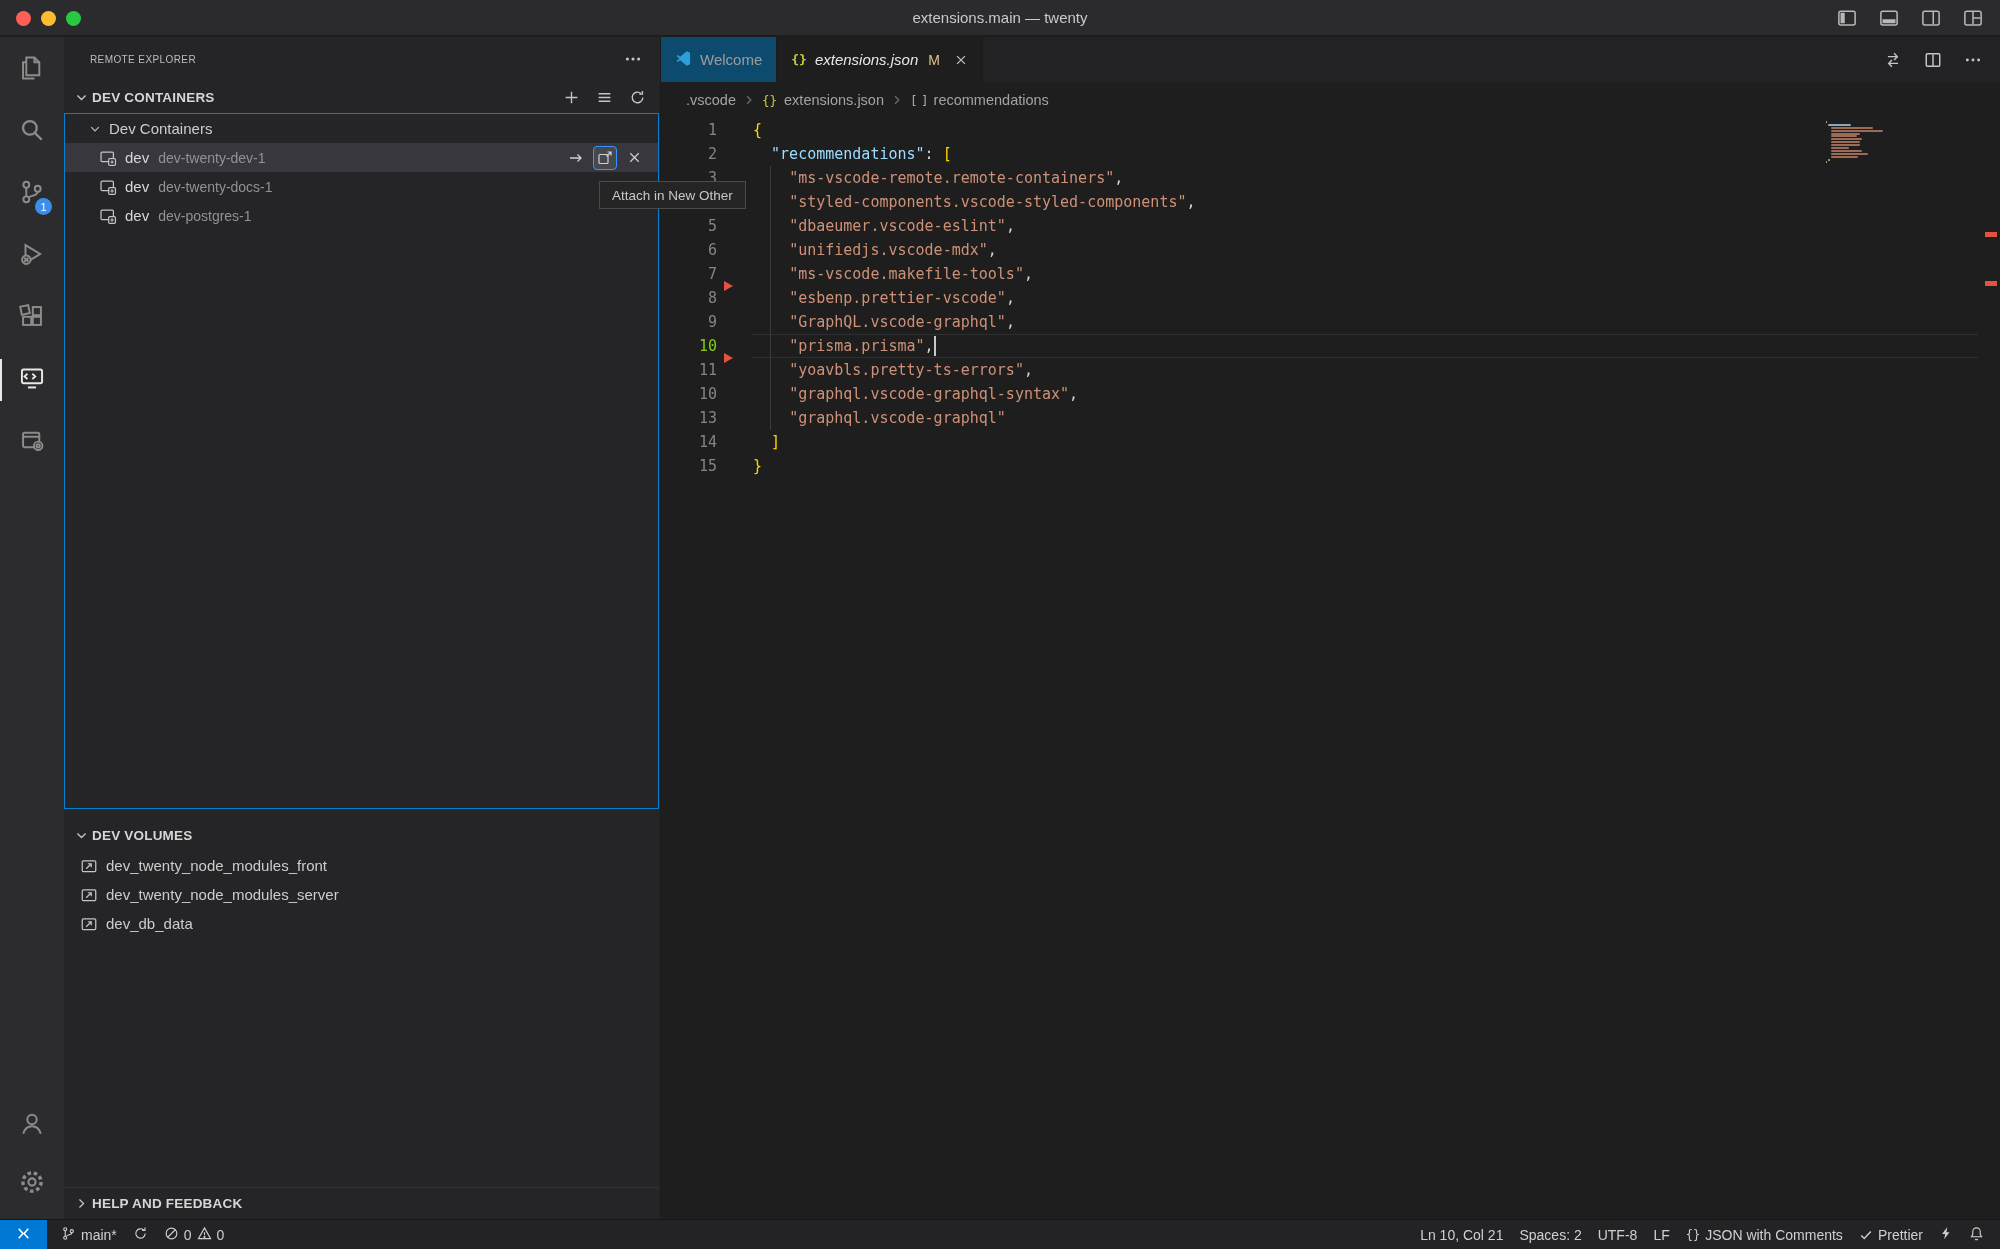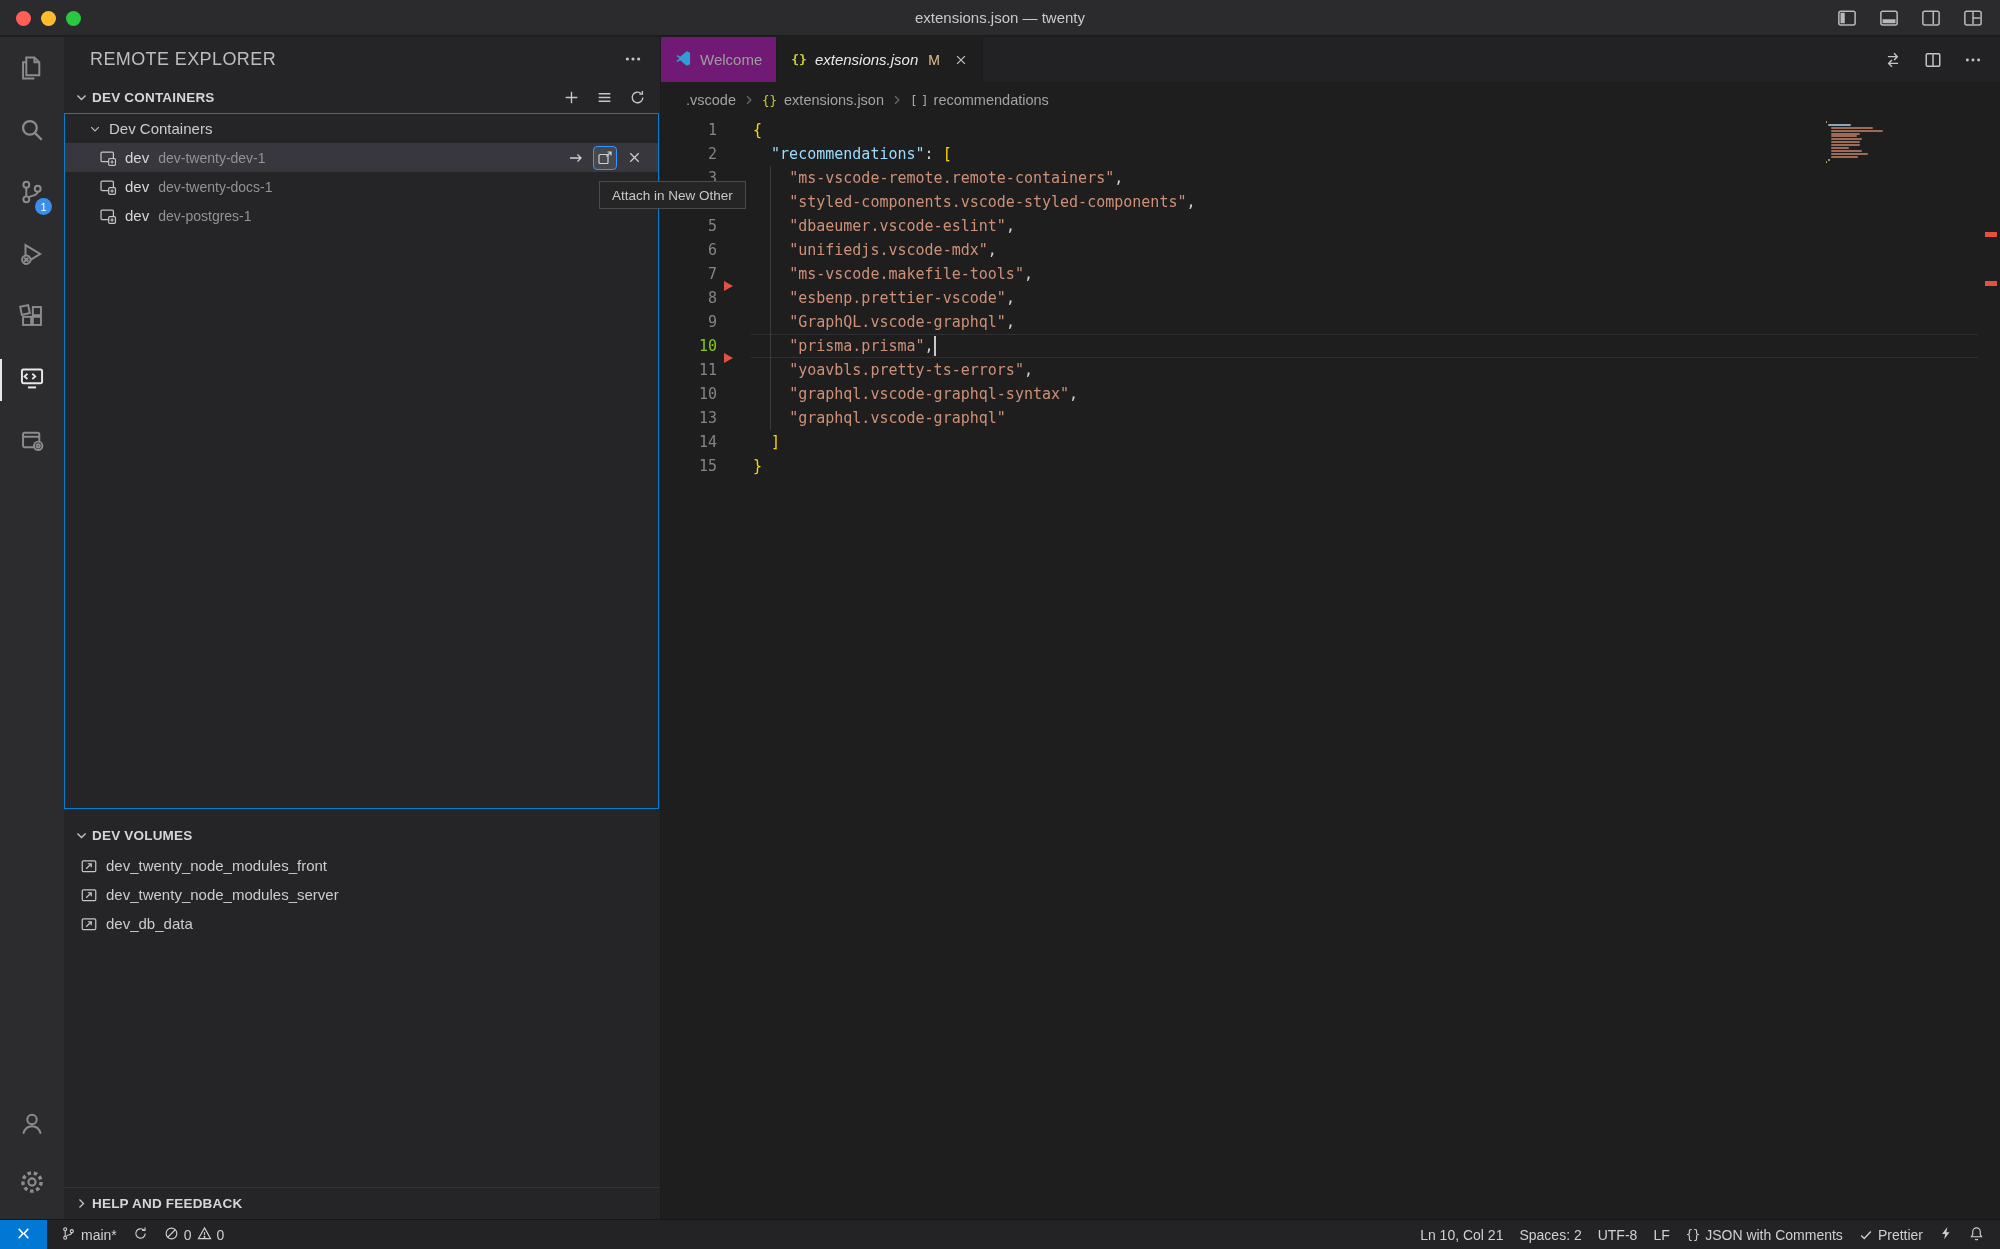--- a/index.html
+++ b/index.html
@@ -21,21 +21,21 @@
   .ab-item { position:relative; height:62px; display:flex; align-items:center; justify-content:center; color:#8c8c8c; cursor:pointer; }
   .ab-item.active { color:#e8e8e8; }
   .ab-item.active::before { content:""; position:absolute; left:0; top:10px; bottom:10px; width:2px; background:#e8e8e8; }
   .ab-badge { position:absolute; right:12px; bottom:10px; min-width:17px; height:17px; border-radius:9px; background:#3b8eea; color:#fff; font-size:11px; display:flex; align-items:center; justify-content:center; padding:0 3px; }
   .ab-bottom { display:flex; flex-direction:column; padding-bottom:6px; }
   .ab-bottom .ab-item { height:58px; }
 
   
   .sidebar { position:absolute; left:64px; top:37px; width:597px; bottom:30px; background:#252527; border-right:1px solid #1b1b1c; }
   .sb-header { height:44px; display:flex; align-items:center; padding:0 14px 0 26px; }
-  .sb-title { color:#bdbdbd; font-size:18px; letter-spacing:.4px; flex:1; }
+  .sb-title { color:#bdbdbd; font-size:10px; letter-spacing:.4px; flex:1; }
   .icon-btn { width:26px; height:26px; display:flex; align-items:center; justify-content:center; border-radius:5px; color:#c5c5c5; cursor:pointer; }
 
   .sec-header { height:32px; display:flex; align-items:center; padding:0 10px 0 8px; color:#d6d6d6; }
   .sec-header .chev { width:18px; display:flex; justify-content:center; color:#c5c5c5; }
   .sec-label { font-weight:bold; font-size:13.5px; letter-spacing:.2px; flex:1; margin-left:2px; }
   .sec-actions { display:flex; gap:7px; }
 
   .tree-body { position:absolute; left:0; right:1px; top:76px; height:696px; border:1px solid #007fd4; }
   .tree-group { height:29px; display:flex; align-items:center; padding-left:24px; color:#cccccc; font-size:15px; cursor:pointer; }
   .tree-group .chev { width:16px; margin-right:4px; display:flex; color:#bdbdbd; }
@@ -54,21 +54,21 @@
   .help-row { position:absolute; left:0; right:1px; bottom:0; height:32px; display:flex; align-items:center; padding-left:8px; color:#d6d6d6; border-top:1px solid rgba(255,255,255,.07); cursor:pointer; }
   .help-row .chev { width:18px; display:flex; justify-content:center; color:#c5c5c5; }
 
   
   .tooltip { position:absolute; left:599px; top:181px; height:28px; padding:0 12px; background:#252526; border:1px solid #4a4a4a; color:#c8c8c8; font-size:13.5px; display:flex; align-items:center; z-index:50; }
 
   
   .editor { position:absolute; left:661px; top:37px; right:0; bottom:30px; display:flex; flex-direction:column; background:#1e1e1e; }
   .tabbar { height:45px; background:#222224; display:flex; align-items:stretch; position:relative; }
   .tab { display:flex; align-items:center; padding:0 14px; gap:8px; font-size:15px; border-right:1px solid #1b1b1c; cursor:pointer; }
-  .tab.inactive { background:#701a75; color:#9d9d9d; }
+  .tab.inactive { background:#0c4a6e; color:#9d9d9d; }
   .tab.active { background:#1e1e1e; color:#e8e8e8; }
   .tab .file-glyph { color:#cbcb41; font-family:"DejaVu Sans Mono",monospace; font-size:13px; font-weight:bold; }
   .tab .tab-label.mod { font-style:italic; }
   .tab .git-badge { color:#e2c08d; font-size:14px; margin-left:2px; }
   .tab .close { color:#c2c2c2; margin-left:6px; display:flex; }
   .tab-actions { position:absolute; right:14px; top:0; height:45px; display:flex; align-items:center; gap:14px; color:#c5c5c5; }
 
   .breadcrumbs { height:36px; display:flex; align-items:center; padding-left:25px; gap:7px; color:#a3a3a3; font-size:14.5px; background:#1e1e1e; }
   .crumb-sep { color:#6d6d6d; display:flex; }
   .crumb-glyph { font-family:"DejaVu Sans Mono",monospace; font-size:12.5px; color:#cbcb41; }
@@ -107,21 +107,21 @@
 <body>
 
 <div class="window">
 
   <div class="titlebar">
     <div class="traffic">
       <span class="tl red"></span>
       <span class="tl yellow"></span>
       <span class="tl green"></span>
     </div>
-    <div class="win-title">extensions.json — twenty</div>
+    <div class="win-title">extensions.main — twenty</div>
     <div class="titlebar-actions">
       <span class="icon-btn">
           <svg width="20" height="20" viewBox="0 0 16 16" fill="none" stroke="#b8b8b8" stroke-width="1.2">
             <rect x="1.5" y="2.5" width="13" height="11" rx="1.5"></rect>
             <rect x="2.8" y="3.8" width="3.4" height="8.4" fill="#b8b8b8" stroke="none"></rect>
           </svg>
         </span>
       <span class="icon-btn">
           <svg width="20" height="20" viewBox="0 0 16 16" fill="none" stroke="#b8b8b8" stroke-width="1.2">
             <rect x="1.5" y="2.5" width="13" height="11" rx="1.5"></rect>

